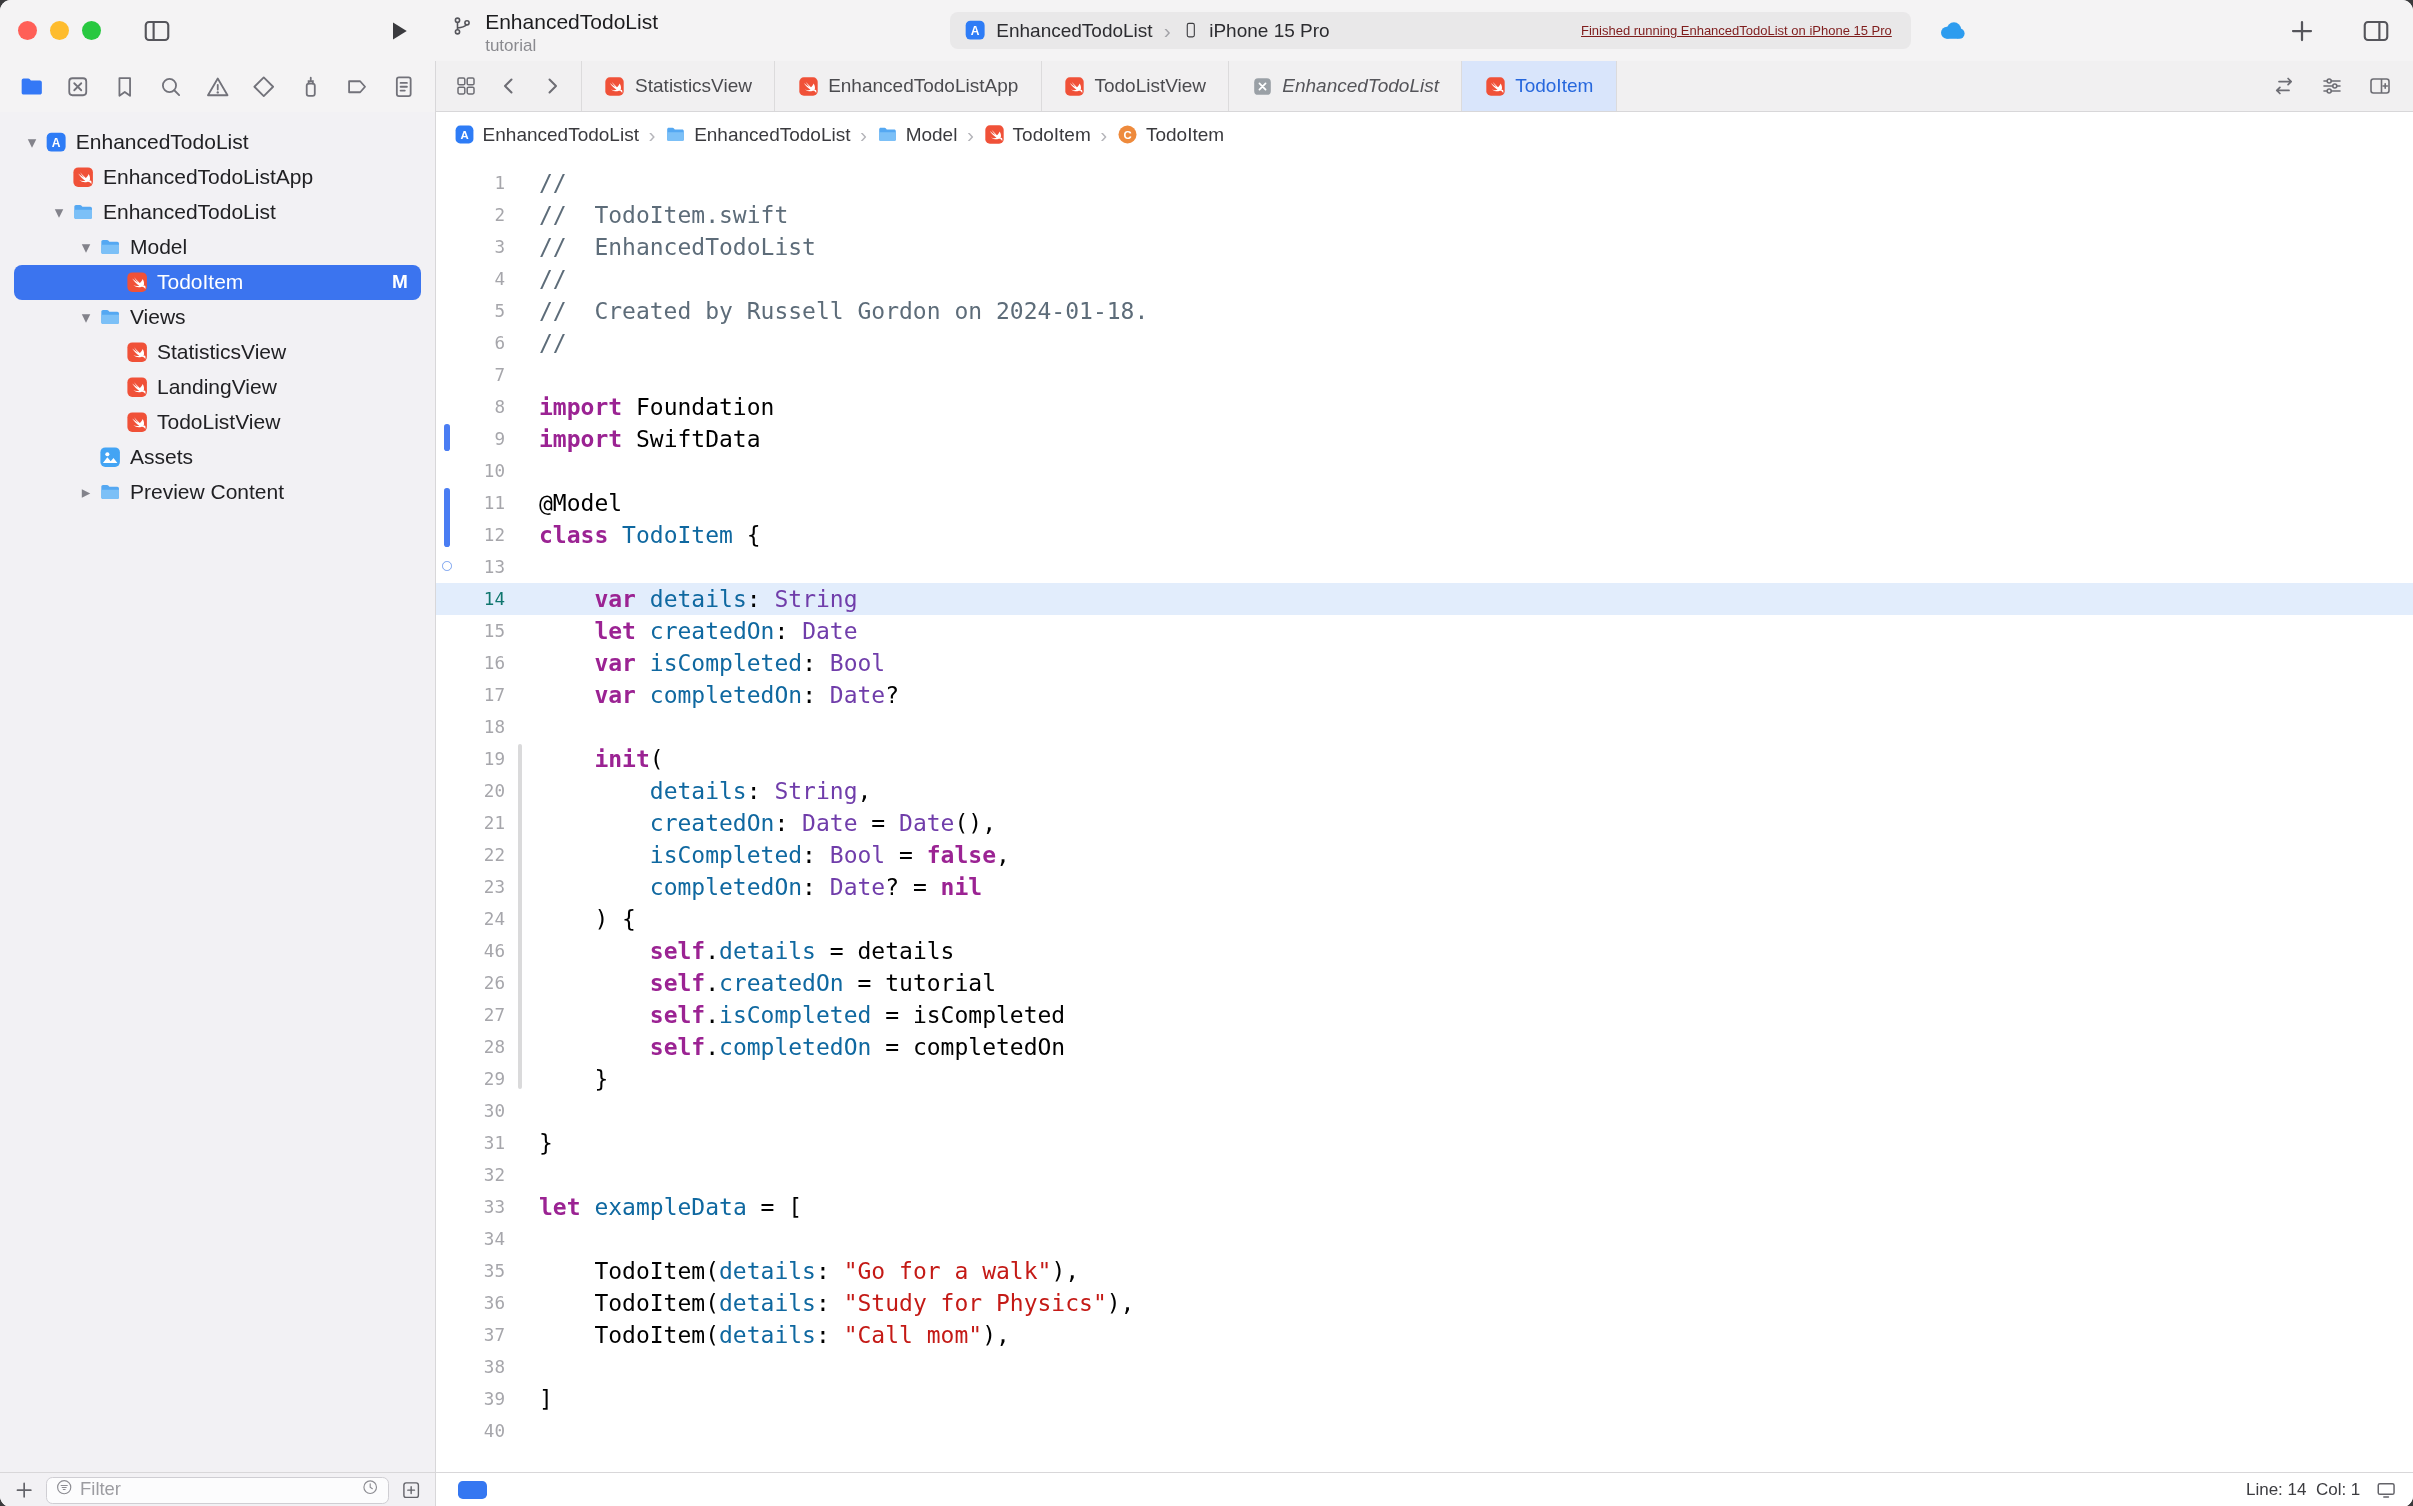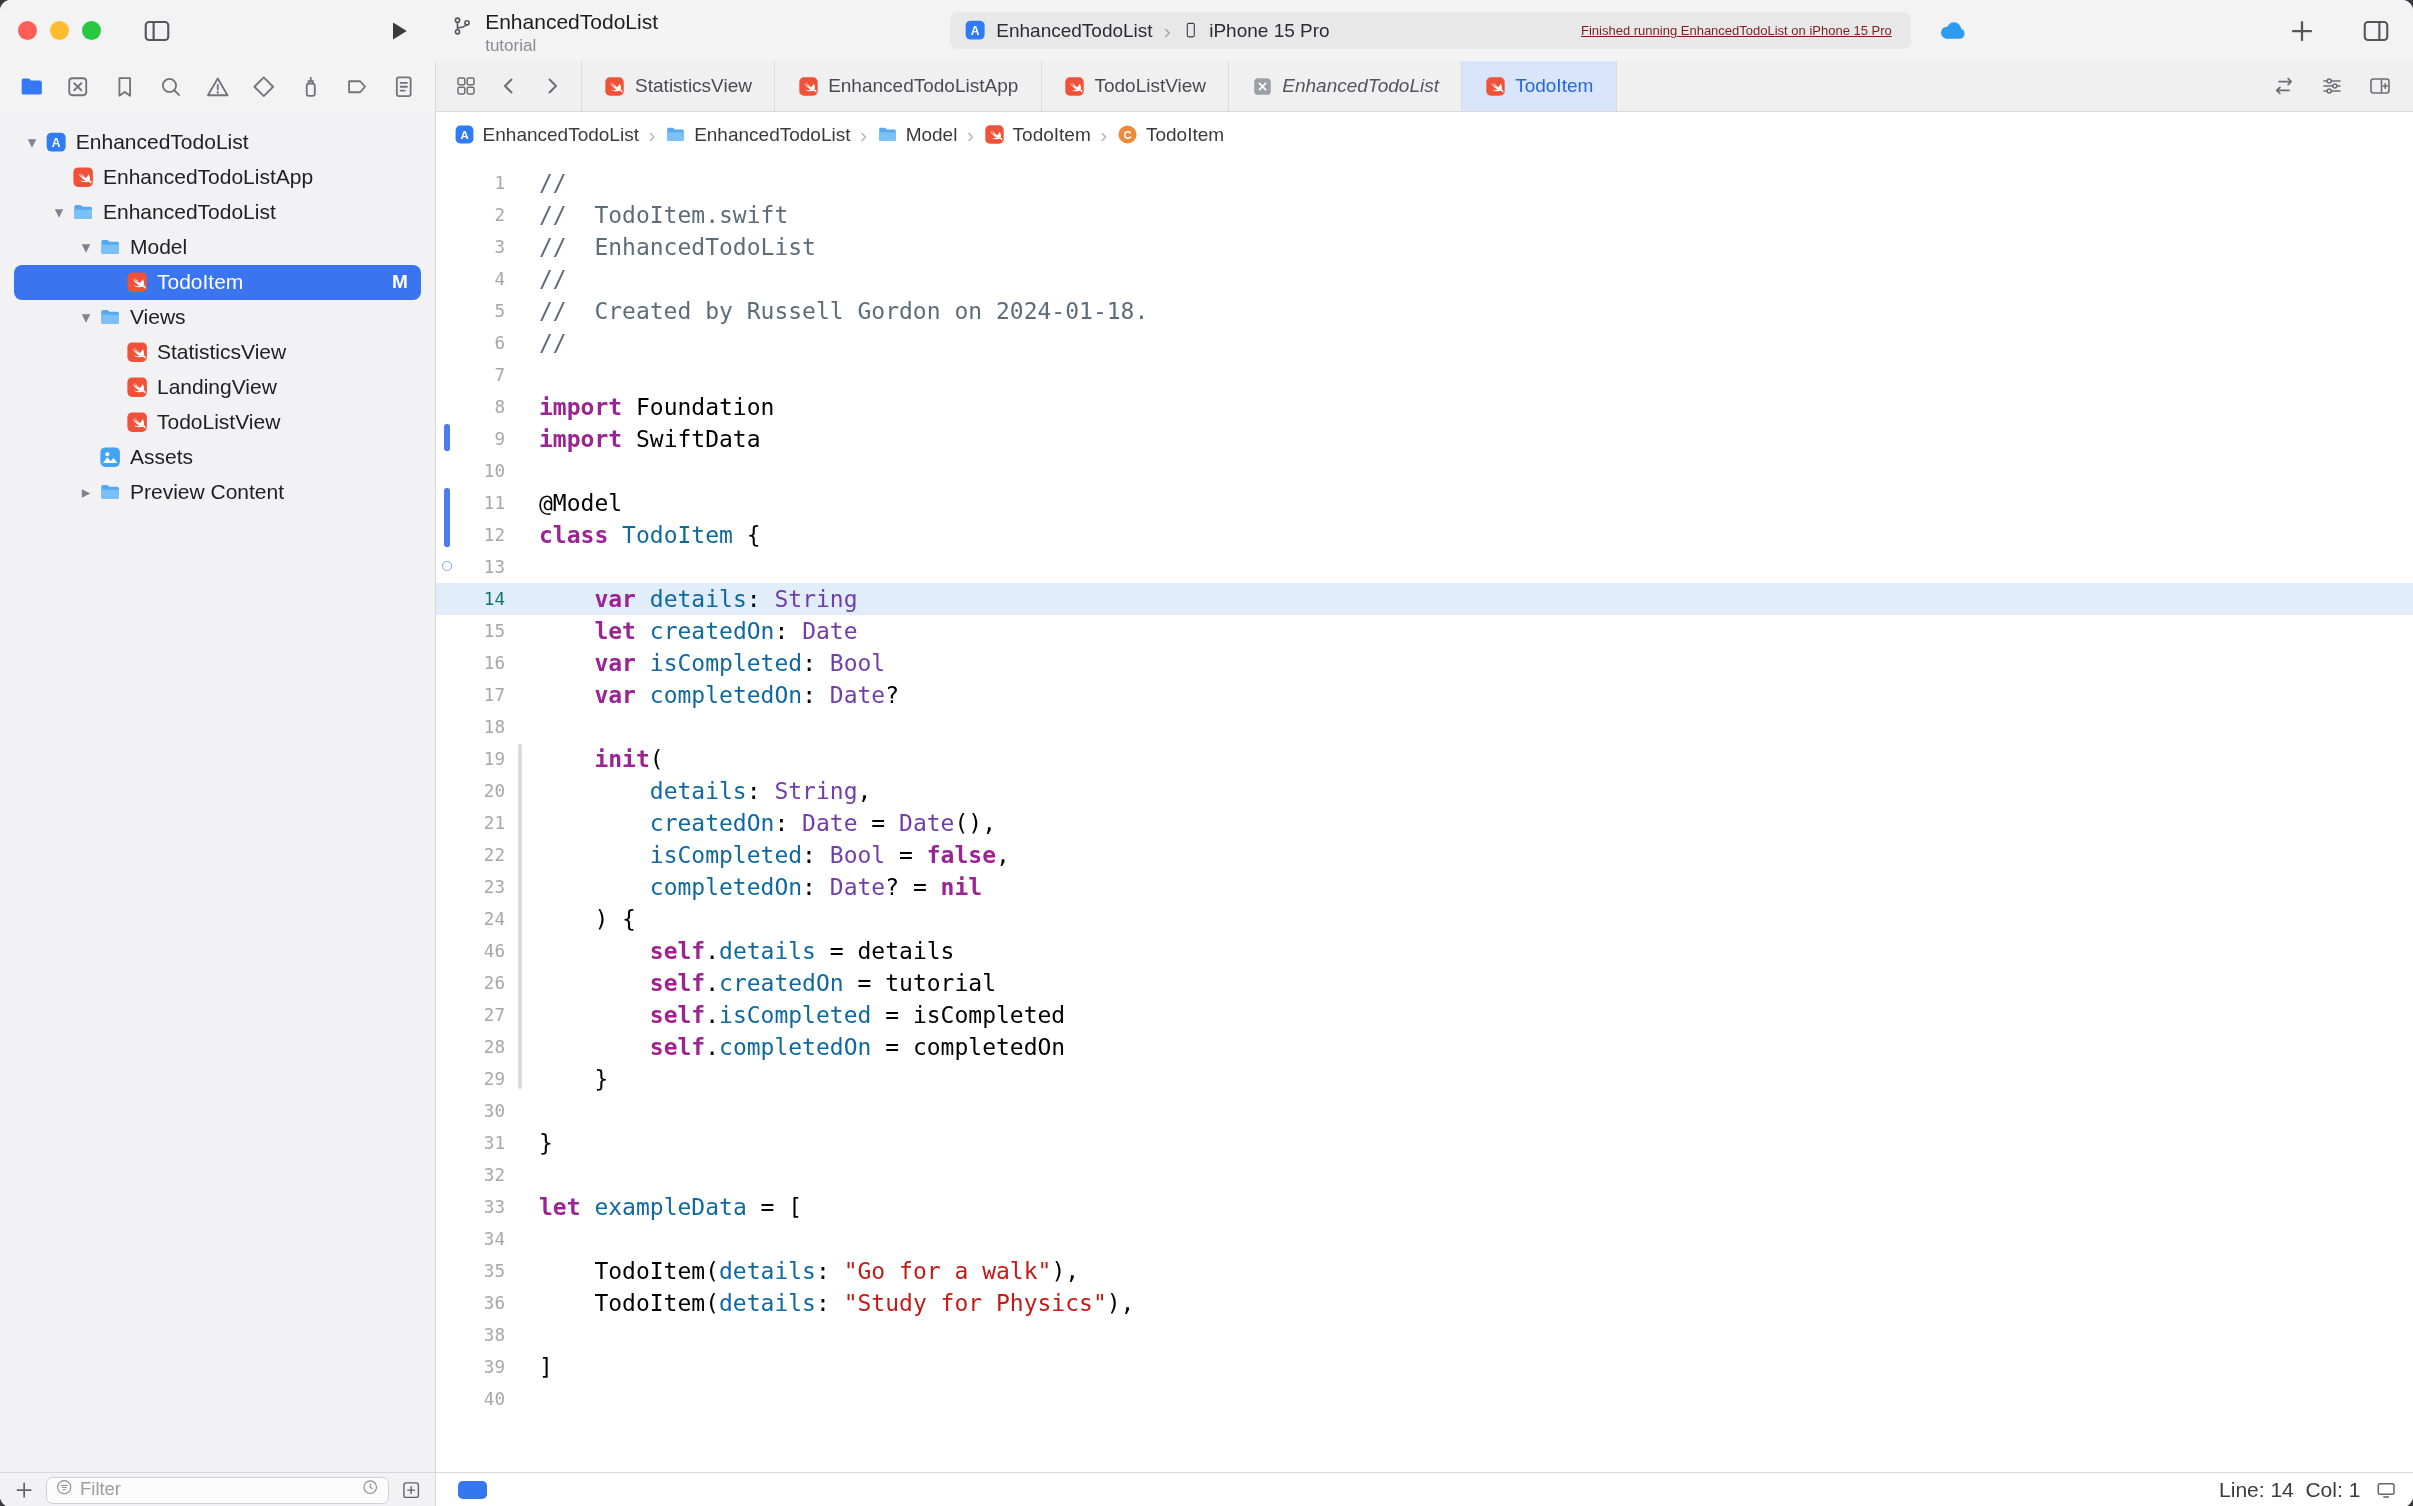--- a/index.html
+++ b/index.html
@@ -88,21 +88,21 @@
   .s-ic { width:22.3px; height:22.3px; color:#636369; background:none; border:none; padding:0; flex:none; }
   .s-ic.small { width:18.4px; height:18.4px; color:#8c8c92; }
   .filter-field { flex:1; height:27px; background:#fcfcfd; border:0.8px solid #cfced3; border-radius:6.4px;
                   display:flex; align-items:flex-start; gap:6.4px; padding:0 8px; }
   .filter-field input { flex:1; border:none; outline:none; background:transparent; font-size:18.4px;
                         color:#1d1d1f; font-family:"Liberation Sans", sans-serif; min-width:0; }
   .filter-field input::placeholder { color:#9c9ca1; }
   .status-right { background:#fff; border-top:0.8px solid #d8d7d9; display:flex; align-items:center;
                   gap:14.4px; padding:0 16px; }
   .device-pill { width:29px; height:17.6px; background:#3577F1; border-radius:4.8px; margin-right:auto; margin-left:6.4px; }
-  .linecol { font-size:21px; color:#3c3c40; white-space:pre; }
+  .linecol { font-size:17px; color:#3c3c40; white-space:pre; }
 </style>
 </head>
 <body>
 
 <div class="window">
 
   <header class="titlebar">
     <div class="traffic">
       <span class="tl red"></span>
       <span class="tl yellow"></span>
@@ -698,20 +698,26 @@
           <span class="tx"><span class="tk-p">    TodoItem(</span><span class="tk-v">details</span><span class="tk-p">: </span><span class="tk-s">"Go for a walk"</span><span class="tk-p">),</span></span>
         </div>
         <div class="cl">
           <span class="mk"></span>
           <span class="nm">36</span>
           <span class="fd"></span>
           <span class="tx"><span class="tk-p">    TodoItem(</span><span class="tk-v">details</span><span class="tk-p">: </span><span class="tk-s">"Study for Physics"</span><span class="tk-p">),</span></span>
         </div>
         <div class="cl">
           <span class="mk"></span>
+          <span class="nm">37</span>
+          <span class="fd"></span>
+          <span class="tx"><span class="tk-p">    TodoItem(</span><span class="tk-v">details</span><span class="tk-p">: </span><span class="tk-s">"Call mom"</span><span class="tk-p">),</span></span>
+        </div>
+        <div class="cl">
+          <span class="mk"></span>
           <span class="nm">38</span>
           <span class="fd"></span>
           <span class="tx"></span>
         </div>
         <div class="cl">
           <span class="mk"></span>
           <span class="nm">39</span>
           <span class="fd"></span>
           <span class="tx"><span class="tk-p">]</span></span>
         </div>

